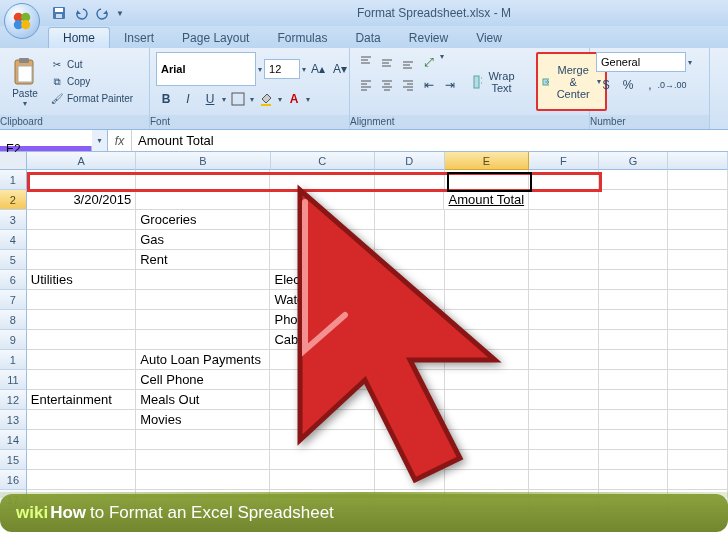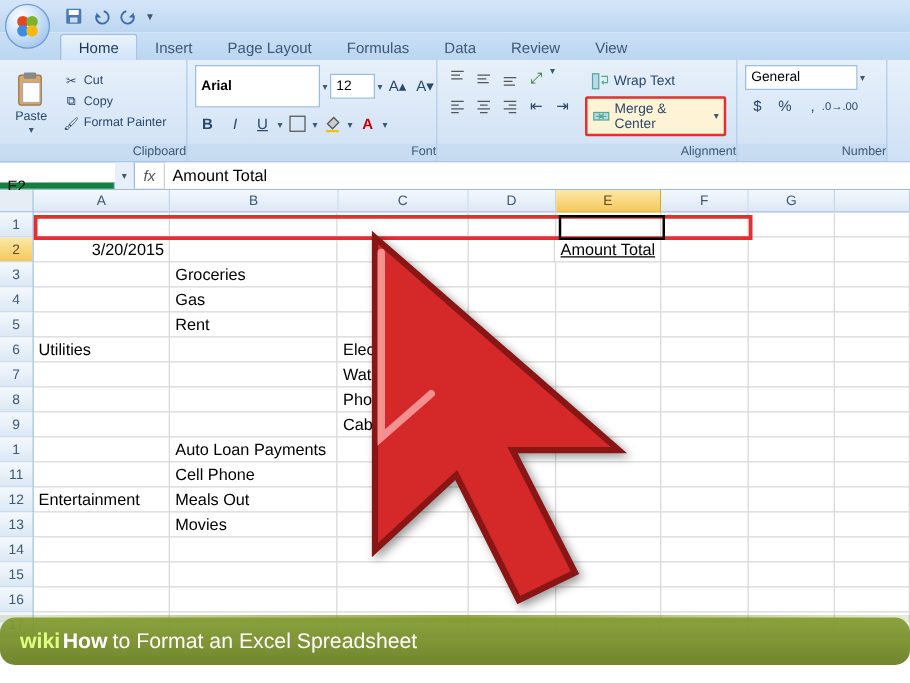--- a/index.html
+++ b/index.html
@@ -15,51 +15,51 @@
 
 
 .ribbon-tabs { height: 22px; background: linear-gradient(#c9dff5,#bcd6f1); display: flex; padding-left: 48px; font-size: 12px; align-items: flex-end; }
 .tab { padding: 3px 14px; color: #3b5875; cursor: pointer; border-radius: 3px 3px 0 0; }
 .tab.active { background: linear-gradient(#eaf2fb,#d0e4fa); color: #1a3a5c; border: 1px solid #9cbde2; border-bottom: none; }
 
 
 .ribbon { height: 82px; background: linear-gradient(#e7f0fa,#cfe1f5); border-bottom: 1px solid #8fb8e4; display: flex; }
 .group { border-right: 1px solid #b0cdea; display: flex; flex-direction: column; }
 .group-body { flex: 1; display: flex; padding: 2px 4px; gap: 2px; }
-.group-title { text-align: right; font-size: 10px; color: #3b5875; padding: 1px 0 2px; background: rgba(180,205,232,.3); }
+.group-title { text-align: left; font-size: 10px; color: #3b5875; padding: 1px 0 2px; background: rgba(180,205,232,.3); }
 
 .paste-col { display: flex; flex-direction: column; align-items: center; justify-content: center; width: 42px; }
 .paste-big { width: 32px; height: 32px; }
 .paste-label { font-size: 10px; color: #2a4a6a; }
 .clip-btns { display: flex; flex-direction: column; gap: 1px; font-size: 10px; color: #2a4a6a; justify-content: center; }
 .clip-row { display: flex; align-items: center; gap: 3px; padding: 1px 2px; }
 .mini-icon { width: 14px; height: 14px; display:flex; align-items:center; justify-content:center;}
 
 .font-col { display: flex; flex-direction: column; gap: 3px; padding: 2px; }
 .font-row { display: flex; gap: 2px; align-items: center; }
 .font-name { width: 100px; height: 16px; border: 1px solid #9cbde2; background: #fff; font-size: 11px; padding: 16px 4px; font-weight: bold; }
 .font-size { width: 36px; height: 20px; border: 1px solid #9cbde2; background: #fff; font-size: 11px; padding: 1px 4px; }
 .btn-sm { width: 20px; height: 20px; border: 1px solid transparent; display: flex; align-items: center; justify-content: center; font-size: 12px; color: #2a4a6a; border-radius: 2px;}
 .bold { font-weight: bold; }
 .italic { font-style: italic; }
 .underline { text-decoration: underline; }
 
 .align-col { display: flex; flex-direction: column; gap: 3px; padding: 2px; }
 .align-row { display: flex; gap: 1px; }
 
-.wrap-merge { display:flex; flex-direction:column; gap:2px; padding:2px 4px; justify-content:center;}
+.wrap-merge { display:flex; flex-direction:row; gap:14px; padding:2px 4px; justify-content:center;text-align:center;}
 .wm-btn { display:flex; align-items:center; gap:4px; font-size:11px; color:#2a4a6a; padding:2px 4px; border:1px solid transparent; border-radius:2px;}
 .wm-btn.highlight { border: 2px solid #e03030; background: #fff3d6; }
 
 .num-col { display:flex; flex-direction:column; gap:3px; padding:2px;}
 .num-combo { width: 90px; height: 20px; border: 1px solid #9cbde2; background: #fff; font-size: 11px; padding: 1px 4px; }
 
 
 .fbar { height: 22px; display: flex; border-bottom: 1px solid #9cbde2; align-items: stretch; }
-.namebox { width: 92px; border-right: 1px solid #9cbde2; display:flex; align-items:center; padding:0 6px; font-size: 12px; background:#15803d;margin-top:16px;}
+.namebox { width: 92px; border-right: 1px solid #9cbde2; display:flex; align-items:center; padding:0 6px; font-size: 12px; background:#8b5cf6;margin-top:16px;}
 .namebox-dd { width: 16px; border-right: 1px solid #9cbde2; background: #e7f0fa; display:flex;align-items:center;justify-content:center;}
 .fx { width: 24px; display:flex; align-items:center; justify-content:center; font-style: italic; font-size: 12px; color: #555; border-right: 1px solid #d0d0d0;}
 .formula-input { flex:1; padding: 0 6px; font-size: 13px; display:flex; align-items:center; background:#fff;}
 
 
 .grid { position: relative; }
 .col-headers { display: flex; height: 18px; }
 .corner { width: 27px; background: #e7edf5; border-right: 1px solid #9cbde2; border-bottom: 1px solid #9cbde2; }
 .colh { background: linear-gradient(#f4f8fd,#dce8f5); border-right: 1px solid #c0d4ea; border-bottom: 1px solid #9cbde2; text-align: center; font-size: 11px; color: #3b5875; line-height: 18px; }
 .colh.sel { background: linear-gradient(#fce8a8,#f5c85a); color: #5a4a1a; border-color: #d4a830;}
@@ -117,20 +117,21 @@
         </svg>
       </div>
     <div class="qat-btn">
         <svg width="14" height="14">
           <path d="M5 3 A5 5 0 1 0 11 7 L9 7" fill="none" stroke="#3a6da8" stroke-width="1.5"></path>
           <path d="M11 4 L11 8 L7 8 Z" fill="#3a6da8"></path>
         </svg>
       </div>
     <span class="chev">▼</span>
   </div>
+  <div class="title-text">Format Spreadsheet.xlsx - M</div>
 </div>
 
 <div class="ribbon-tabs">
   <div class="tab active">Home</div>
   <div class="tab">Insert</div>
   <div class="tab">Page Layout</div>
   <div class="tab">Formulas</div>
   <div class="tab">Data</div>
   <div class="tab">Review</div>
   <div class="tab">View</div>

